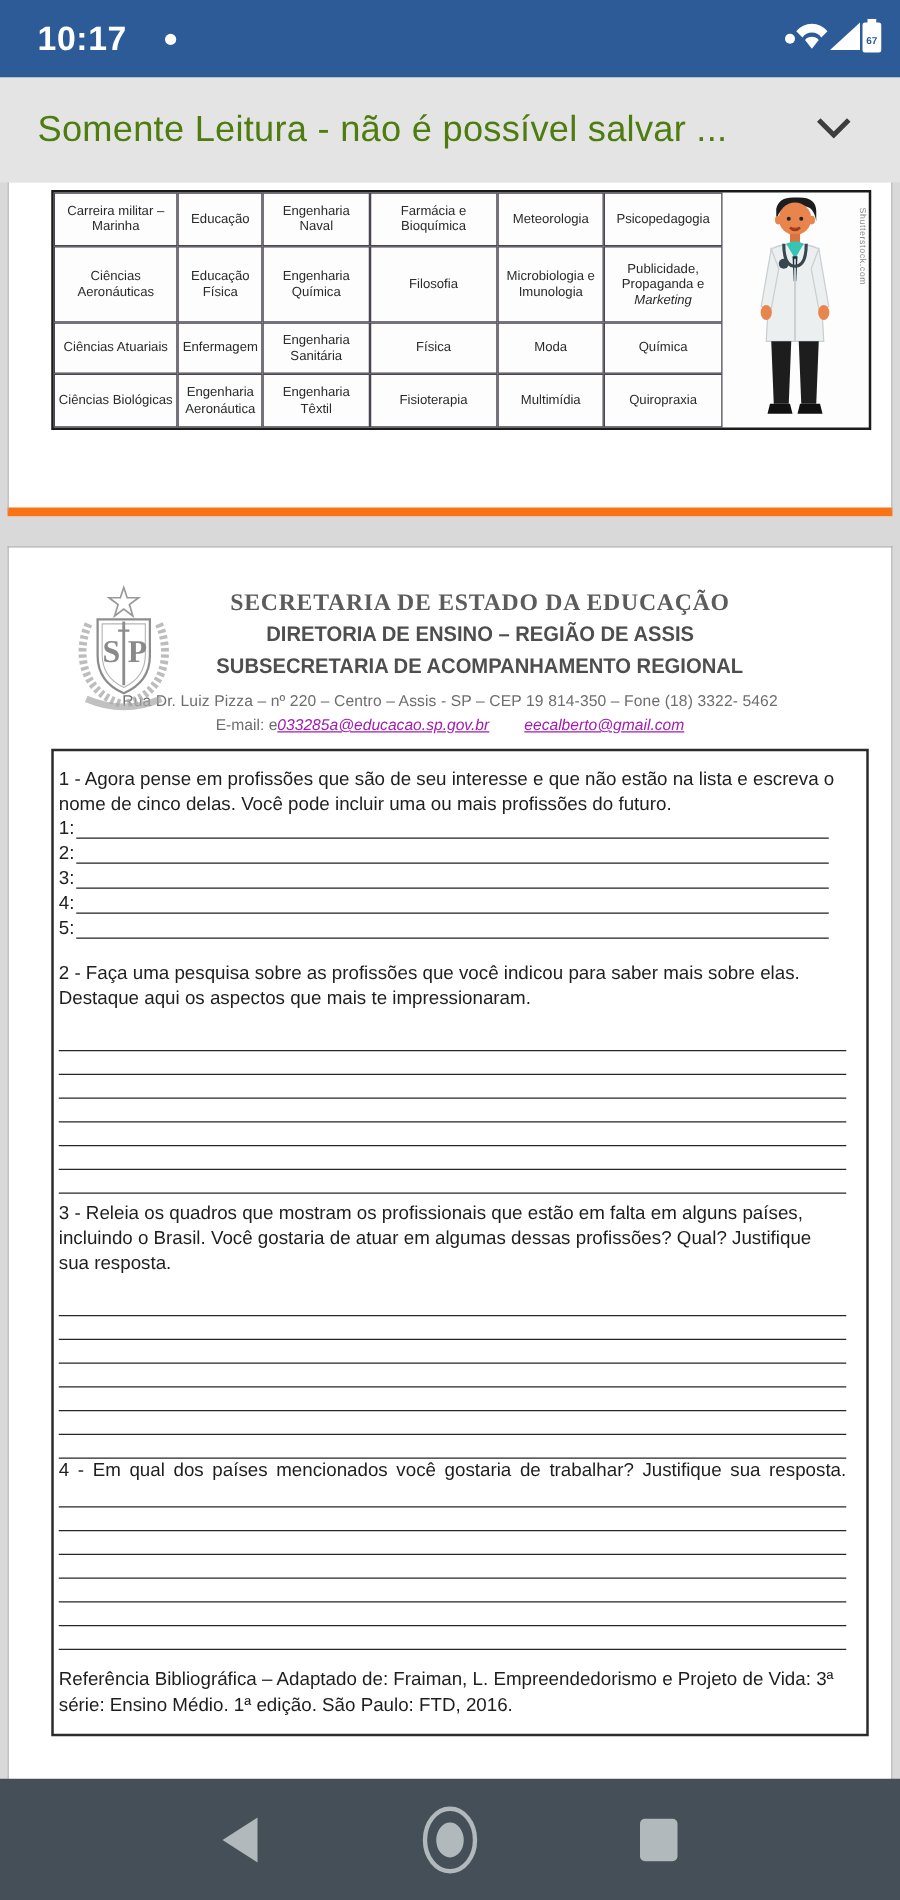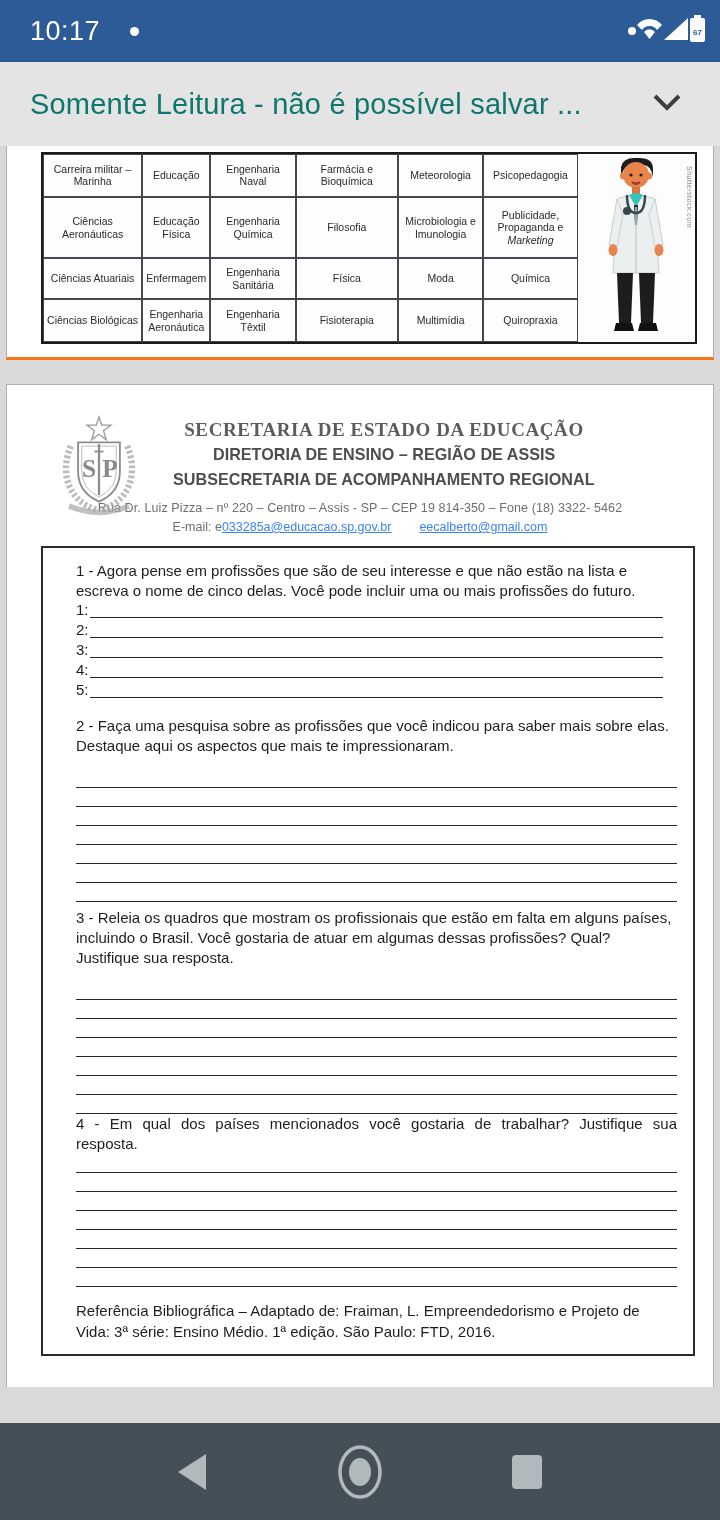--- a/index.html
+++ b/index.html
@@ -2,37 +2,37 @@
 <html><head>
 <meta charset="utf-8">
 <style>
   * { margin:0; padding:0; box-sizing:border-box; }
   html,body { width:720px; height:1520px; overflow:hidden; background:#d9d9d9;
               font-family:"Liberation Sans", sans-serif; }
 
   
   .status-bar { height:62px; background:#2c5b97; display:flex; align-items:center;
                 padding:0 14px 0 30px; color:#fff; }
-  .sb-time { font-size:27px; font-weight:400; letter-spacing:0.5px; }
+  .sb-time { font-size:27px; font-weight:700; letter-spacing:0.5px; }
   .sb-dot { width:9px; height:9px; border-radius:50%; background:#fff; margin-left:30px; }
   .sb-right { margin-left:auto; display:flex; align-items:center; gap:0; }
   .sb-minidot { width:8px; height:8px; border-radius:50%; background:#fff; }
 
   
   .banner { height:84px; background:#e4e4e4; display:flex; align-items:center;
             padding:0 38px 0 30px; }
-  .banner-title { font-size:29px; color:#0f766e; letter-spacing:0.2px; white-space:nowrap;
+  .banner-title { font-size:29px; color:#4d7c0f; letter-spacing:0.2px; white-space:nowrap;
                   overflow:hidden; flex:1; }
   .banner-chevron { flex:none; margin-left:10px; }
 
   
   .doc-area { position:relative; height:1277px; background:#d9d9d9; }
   .page { background:#fff; margin:0 6px; border-left:1px solid #aeaeae;
           border-right:1px solid #aeaeae; position:relative; }
-  .page1 { height:214px; border-bottom:3px solid #f97316; }
+  .page1 { height:267px; border-bottom:7px solid #f97316; }
   .page-gap { height:24px; }
   .page2 { height:1003px; border-top:1px solid #aeaeae; }
 
   
   .frame { position:absolute; left:34px; right:16px; top:6px; height:192px;
            border:2px solid #1b1b1b; display:flex; background:#fdfdfd; }
   .ptable { width:82%; display:grid;
             grid-template-columns:101fr 68fr 87fr 104fr 87fr 96fr;
             grid-template-rows:42fr 60fr 40fr 42fr; }
   .tc { border:1px solid #4a4450; display:flex; align-items:center; justify-content:center;
@@ -46,25 +46,25 @@
   .letterhead { position:relative; padding-top:32px; }
   .logo { position:absolute; left:42px; top:30px; }
   .lh-lines { text-align:center; padding:0 60px 0 108px; }
   .lh-serif { font-family:"Liberation Serif", serif; font-weight:700; font-size:19px;
               color:#5c5c5c; letter-spacing:0.6px; line-height:25px; }
   .lh-sans { font-weight:700; font-size:17px; color:#4e4e4e; line-height:25px;
              display:inline-block; transform:scaleX(0.95); transform-origin:center; }
   .lh-address { text-align:center; font-size:12.5px; color:#6e6e6e; margin-top:9px;
                 letter-spacing:0.1px; }
   .lh-email { text-align:center; font-size:12.5px; color:#6e6e6e; margin-top:5px; }
-  .lh-email a { color:#3b82f6; text-decoration:underline; }
+  .lh-email a { color:#a21caf; text-decoration:underline;font-style:italic; }
   .lh-email .gap { display:inline-block; width:28px; }
 
   
-  .qbox { margin:12px 18px 0 34px; border:2px solid #2b2b2b; padding:13px 16px 12px 33px;
+  .qbox { margin:12px 18px 0 34px; border:2px solid #2b2b2b; padding:13px 16px 12px 4px;
           color:#1e1e1e; }
   .qtext { font-size:15px; line-height:20px; }
   .qtext.justify { text-align:justify; text-align-last:justify; word-spacing:2px; }
   .numline { display:flex; height:20px; font-size:15px; }
   .numline .ln { flex:1; border-bottom:1px solid #222; margin:0 14px 3px 1px; }
   .ansline { height:19px; border-bottom:1px solid #262626; }
   .qgap-s { height:6px; } .qgap-m { height:13px; } .qgap-l { height:15px; }
   .bib { font-size:15px; line-height:21px; margin-top:13px; }
 
   

